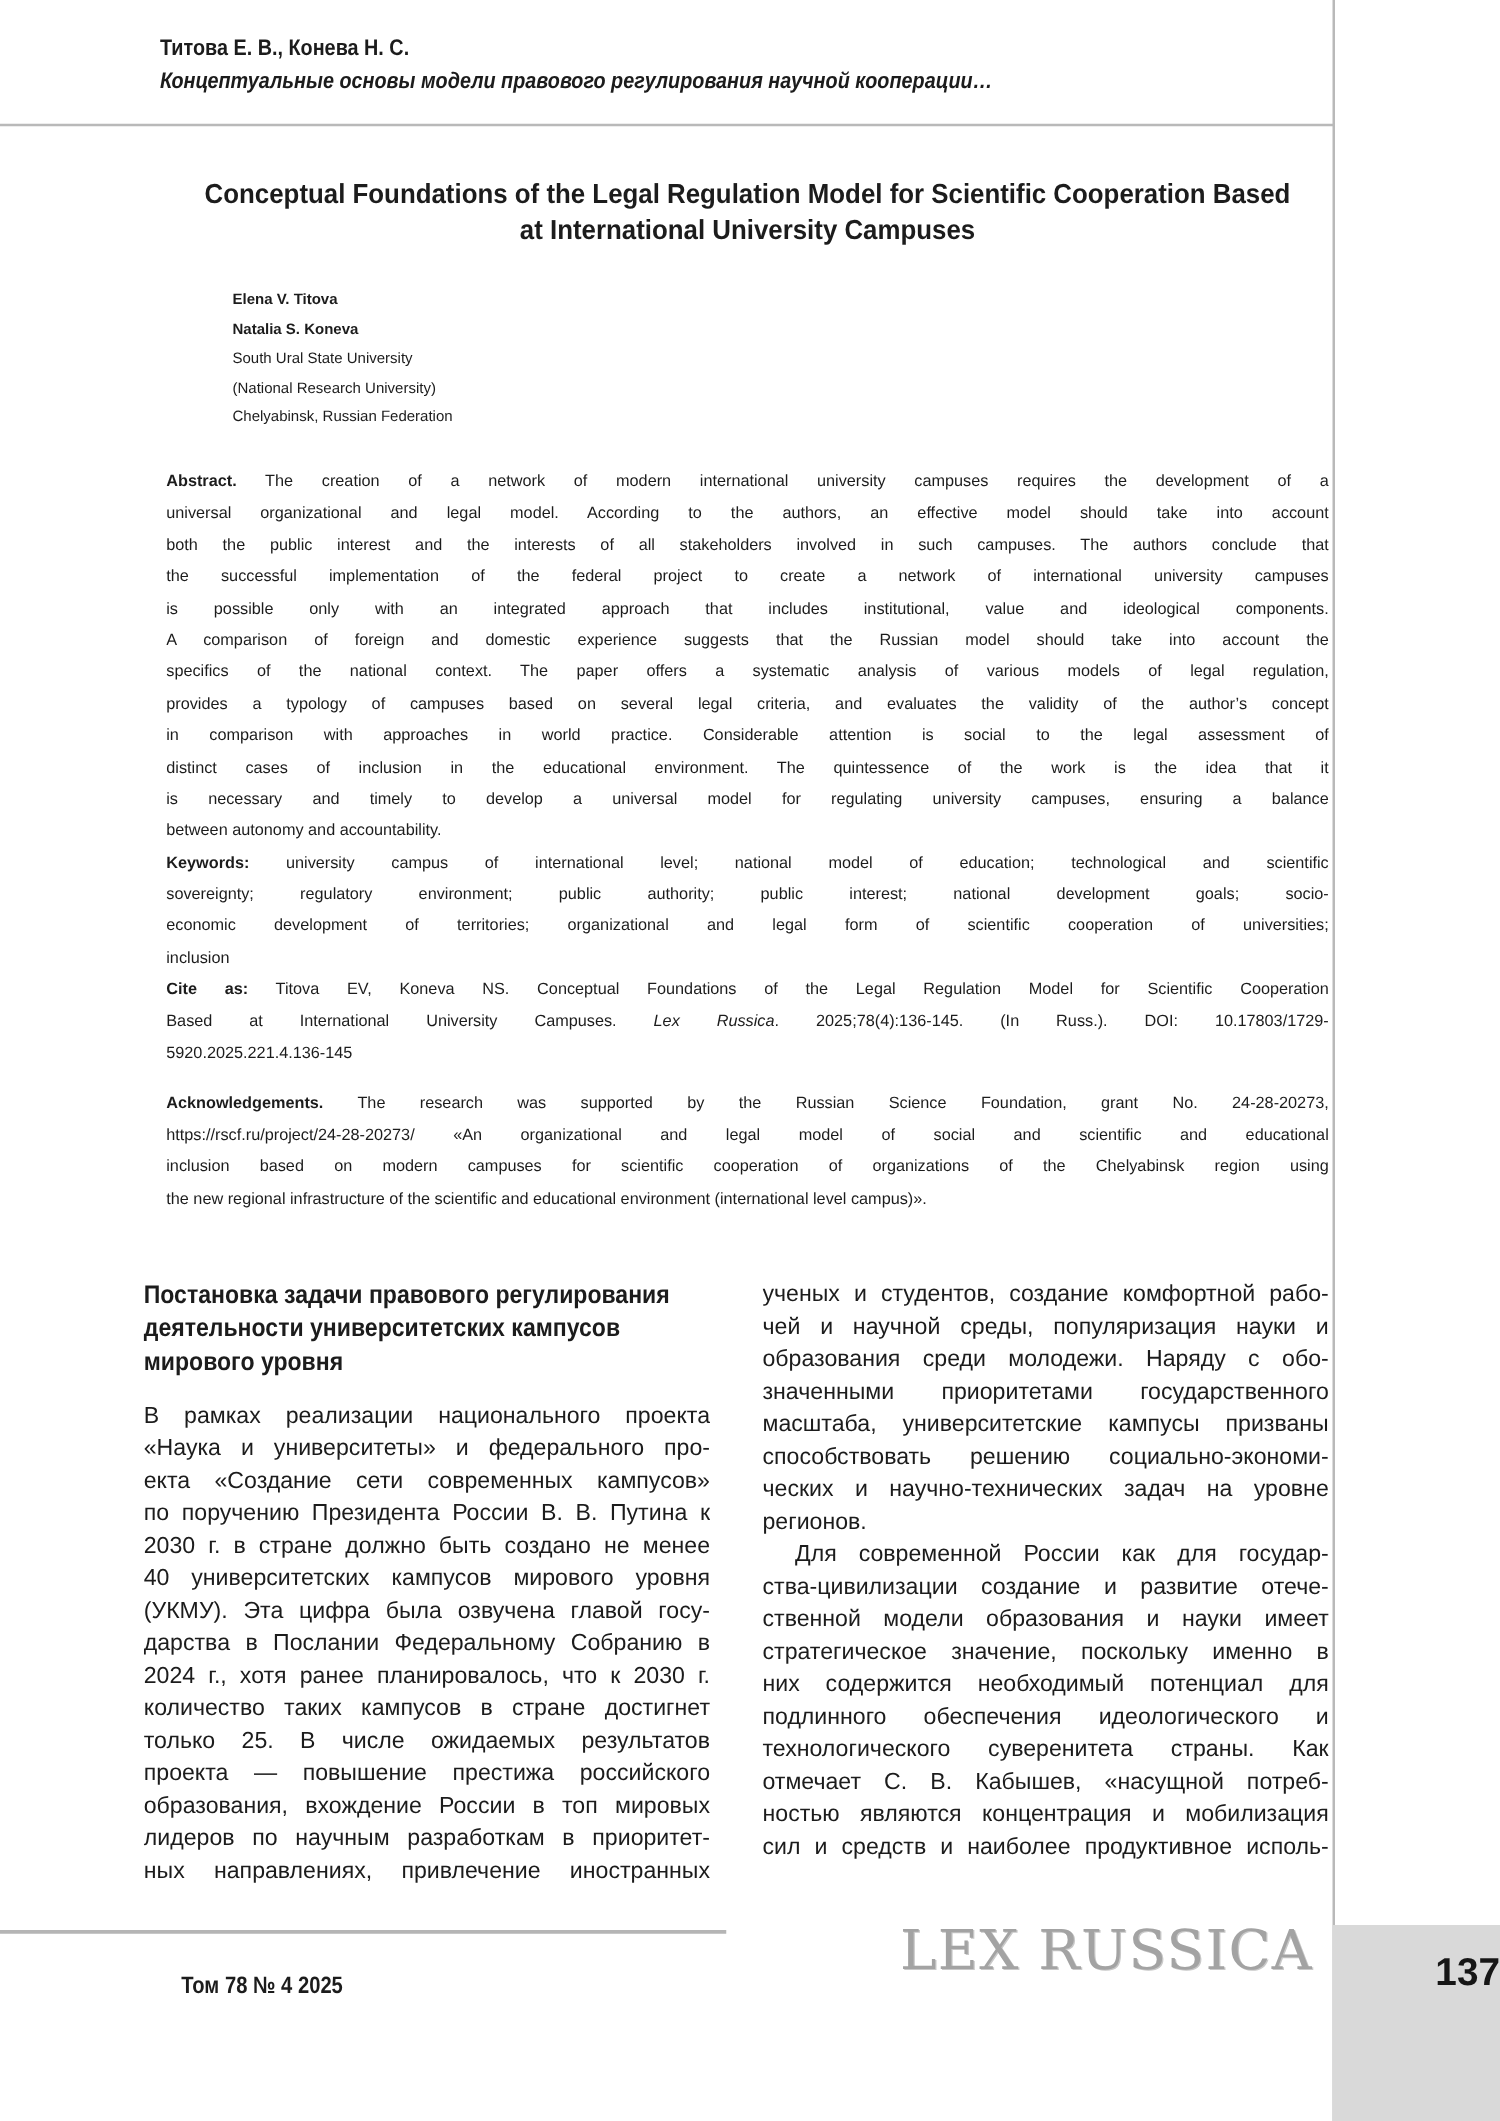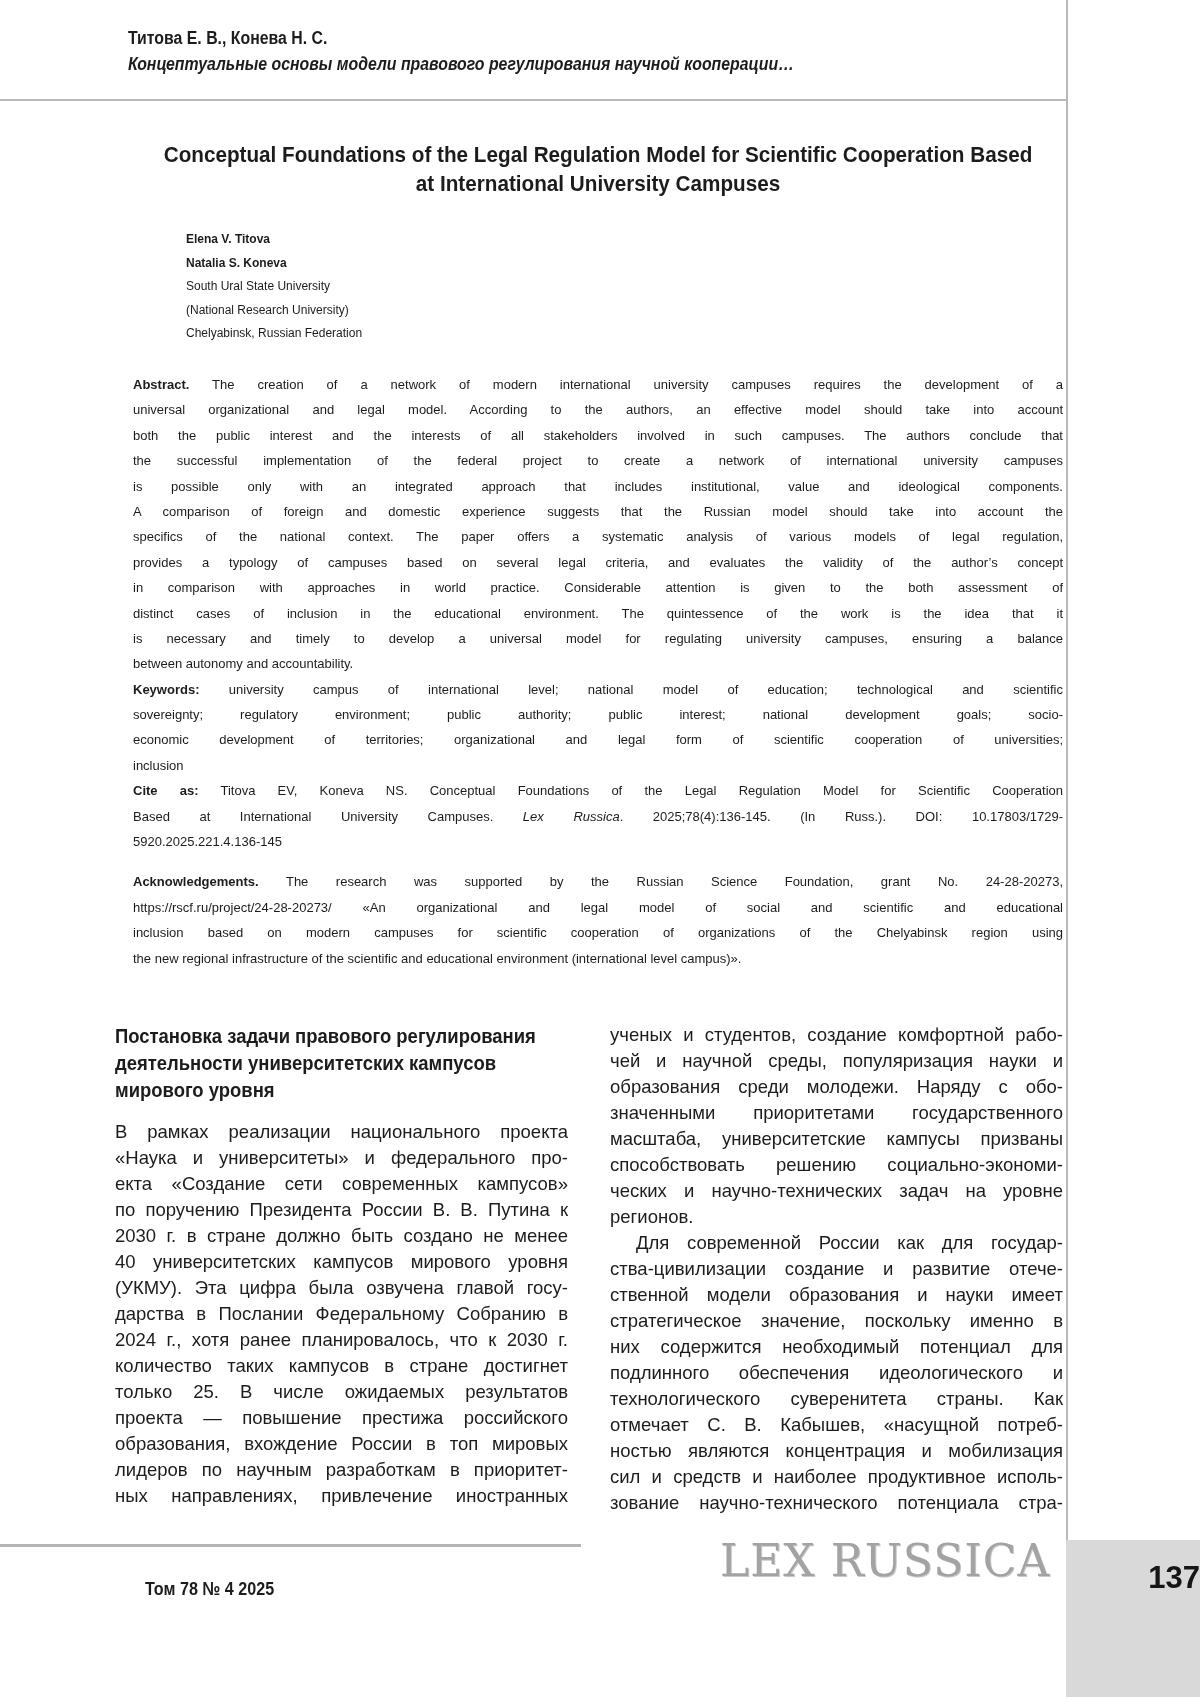--- a/index.html
+++ b/index.html
@@ -89,21 +89,21 @@
   <div class="front">
     <div class="block">
         <div class="tl"><span class="b">Abstract.</span><span> The creation of a network of modern international university campuses requires the development of a</span></div>
         <div class="tl"><span>universal organizational and legal model. According to the authors, an effective model should take into account</span></div>
         <div class="tl"><span>both the public interest and the interests of all stakeholders involved in such campuses. The authors conclude that</span></div>
         <div class="tl"><span>the successful implementation of the federal project to create a network of international university campuses</span></div>
         <div class="tl"><span>is possible only with an integrated approach that includes institutional, value and ideological components.</span></div>
         <div class="tl"><span>A comparison of foreign and domestic experience suggests that the Russian model should take into account the</span></div>
         <div class="tl"><span>specifics of the national context. The paper offers a systematic analysis of various models of legal regulation,</span></div>
         <div class="tl"><span>provides a typology of campuses based on several legal criteria, and evaluates the validity of the author’s concept</span></div>
-        <div class="tl"><span>in comparison with approaches in world practice. Considerable attention is given to the both assessment of</span></div>
+        <div class="tl"><span>in comparison with approaches in world practice. Considerable attention is social to the legal assessment of</span></div>
         <div class="tl"><span>distinct cases of inclusion in the educational environment. The quintessence of the work is the idea that it</span></div>
         <div class="tl"><span>is necessary and timely to develop a universal model for regulating university campuses, ensuring a balance</span></div>
         <div class="tl last"><span>between autonomy and accountability.</span></div>
       </div>
     <div class="block">
         <div class="tl"><span class="b">Keywords:</span><span> university campus of international level; national model of education; technological and scientific</span></div>
         <div class="tl"><span>sovereignty; regulatory environment; public authority; public interest; national development goals; socio-</span></div>
         <div class="tl"><span>economic development of territories; organizational and legal form of scientific cooperation of universities;</span></div>
         <div class="tl last"><span>inclusion</span></div>
       </div>
@@ -158,21 +158,20 @@
         <div class="tl ind"><span>Для современной России как для государ-</span></div>
         <div class="tl"><span>ства-цивилизации создание и развитие отече-</span></div>
         <div class="tl"><span>ственной модели образования и науки имеет</span></div>
         <div class="tl"><span>стратегическое значение, поскольку именно в</span></div>
         <div class="tl"><span>них содержится необходимый потенциал для</span></div>
         <div class="tl"><span>подлинного обеспечения идеологического и</span></div>
         <div class="tl"><span>технологического суверенитета страны. Как</span></div>
         <div class="tl"><span>отмечает С. В. Кабышев, «насущной потреб-</span></div>
         <div class="tl"><span>ностью являются концентрация и мобилизация</span></div>
         <div class="tl"><span>сил и средств и наиболее продуктивное исполь-</span></div>
-        <div class="tl"><span>зование научно-технического потенциала стра-</span></div>
       </div>
   </div>
 
   <div class="footer-rule"></div>
   <div class="footer-volume">Том 78 № 4 2025</div>
   <div class="journal-logo">LEX RUSSICA</div>
   <div class="page-number-box">
     <div class="page-number">137</div>
   </div>
 

